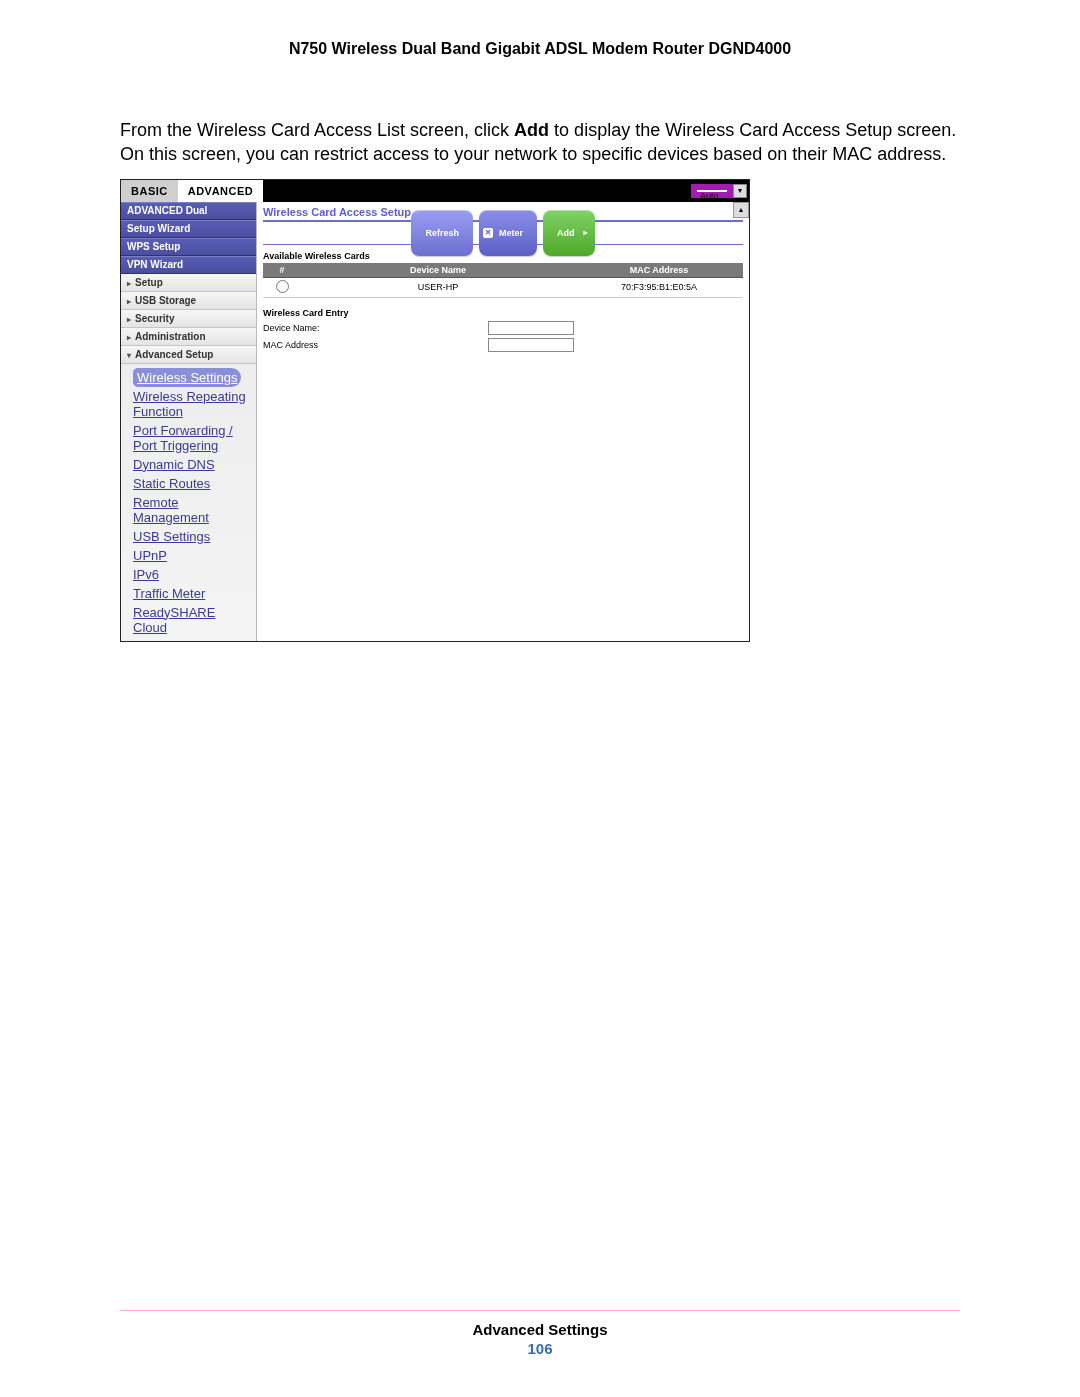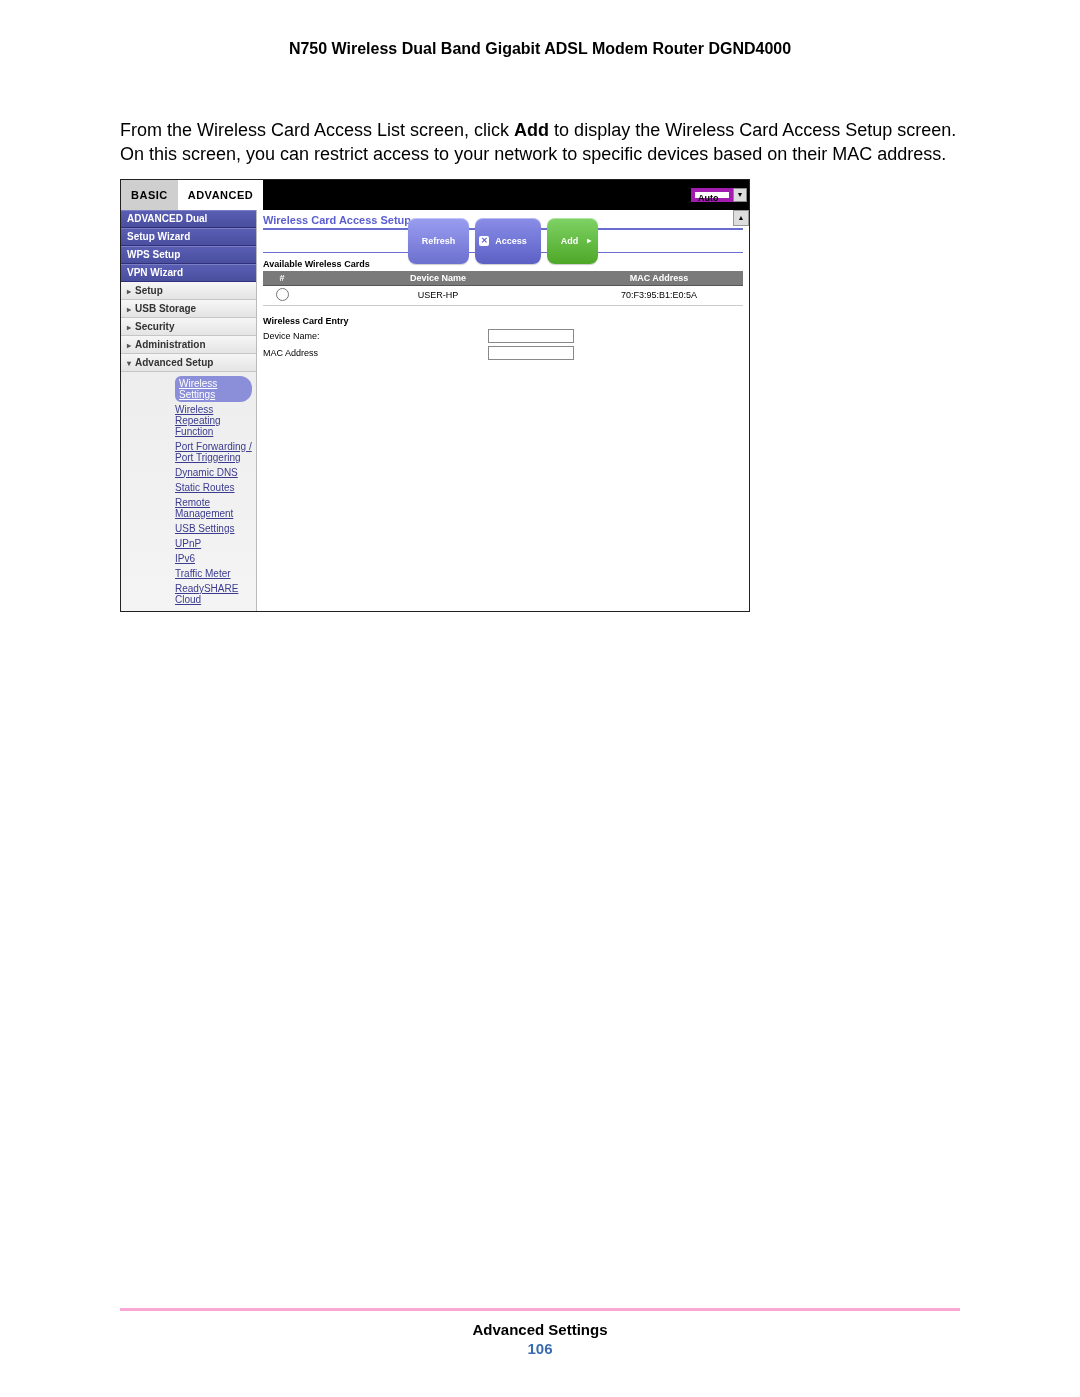--- a/index.html
+++ b/index.html
@@ -35,21 +35,21 @@
     width: 628px;
     border: 1px solid #222;
     background: #fff;
     font-family: Tahoma, Arial, sans-serif;
     font-size: 10px;
     color: #000;
   }
   .shot-header {
     display: flex;
     align-items: stretch;
-    height: 30px;
+    height: 22px;
     background: #000;
   }
   .tab {
     padding: 0 10px;
     display: flex;
     align-items: center;
     font-weight: bold;
     font-size: 11px;
     letter-spacing: 0.5px;
   }
@@ -63,28 +63,27 @@
     border-right: 1px solid #000;
   }
   .auto-select {
     margin-left: auto;
     display: flex;
     align-items: center;
     padding-right: 2px;
   }
   .auto-box {
     background: #fff;
-    border: 4px solid #a21caf;
+    border: 6px solid #a21caf;
     height: 14px;
     width: 42px;
     font-size: 9px;
     padding: 0 3px;
     box-sizing: border-box;
     line-height: 12px;
-    font-weight: bold;
   }
   .auto-btn {
     width: 14px;
     height: 14px;
     background: #ddd;
     border: 1px solid #888;
     display: flex;
     align-items: center;
     justify-content: center;
     font-size: 7px;
@@ -126,24 +125,23 @@
   }
   .side-sub.open::before {
     content: "\25BE";
   }
   .submenu {
     padding: 4px 4px 4px 12px;
   }
   .submenu a {
     display: block;
     color: #3b3b8f;
-    font-size: 10px;
+    font-size: 13px;
     text-decoration: underline;
     padding: 2px 0;
-    margin-left: 42px;
   }
   .submenu a.active {
     background: #8b8ed8;
     color: #fff;
     padding: 2px 4px;
     border-radius: 6px 12px 12px 6px;
     text-decoration: underline;
     display: inline-block;
   }
 
@@ -263,21 +261,21 @@
     font-size: 9px;
     padding: 0 2px;
   }
 
   
   .footer {
     position: absolute;
     bottom: 40px;
     left: 120px;
     right: 120px;
-    border-top: 3px solid #f9a8d4;
+    border-top: 1px solid #f9a8d4;
     padding-top: 10px;
     text-align: center;
   }
   .footer-title {
     font-weight: bold;
     font-size: 15px;
   }
   .footer-page {
     color: #3a6bb0;
     font-weight: bold;
@@ -337,21 +335,21 @@
 
       <div class="content">
         <div class="scroll-up">▲</div>
 
         <div class="panel-title">Wireless Card Access Setup</div>
 
         <div class="btn-row">
           <span class="pill purple">Refresh</span>
           <span class="pill purple2">
             <span class="x">✕</span>
-            <span>Access</span>
+            <span>Meter</span>
           </span>
           <span class="pill green">
             <span>Add</span>
             <span class="arrow">▸</span>
           </span>
         </div>
 
         <div class="section-label">Available Wireless Cards</div>
 
         <table class="cards">

